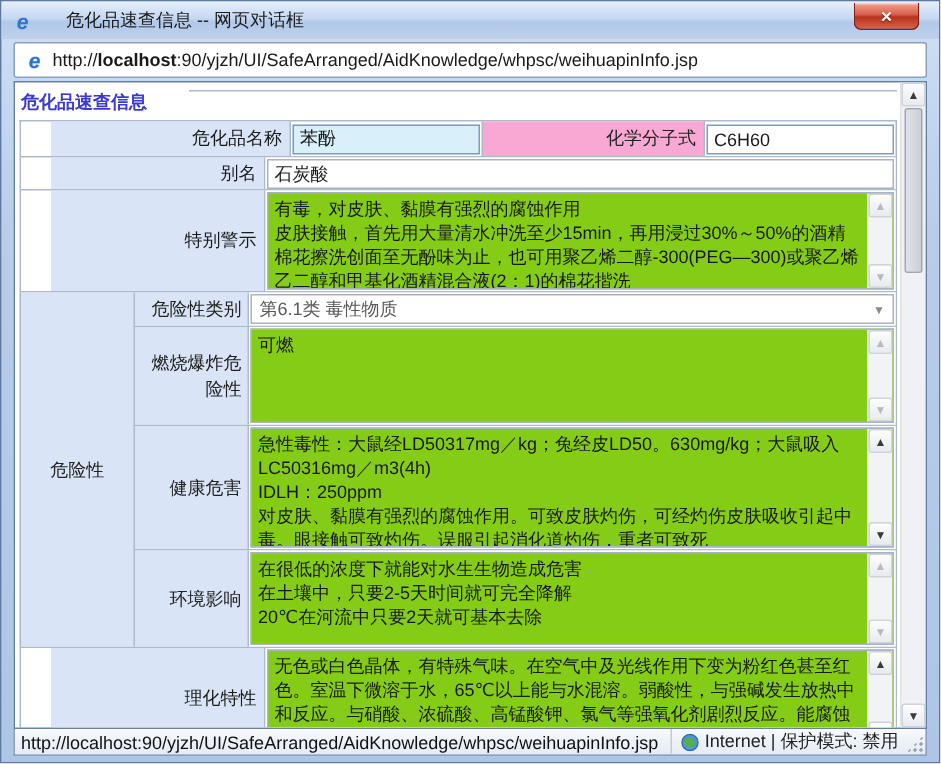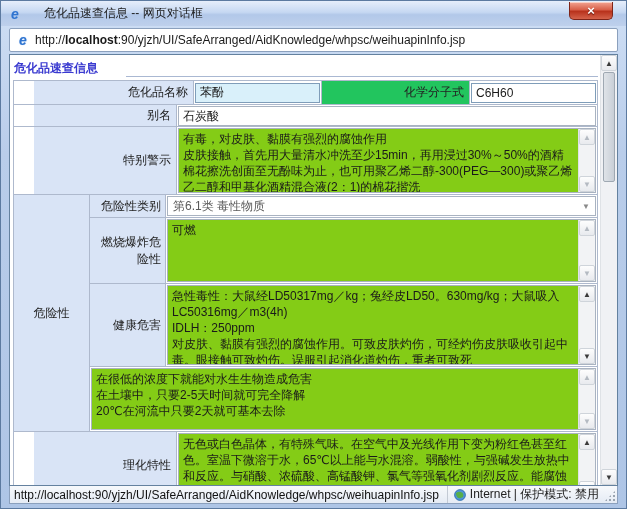--- a/index.html
+++ b/index.html
@@ -29,35 +29,35 @@
   .url-field{ height:24px; background:#fff; border:1px solid #8ba0bd; border-radius:2px;
     display:flex; align-items:center; padding:0 6px; }
   .url-text{ margin-left:5px; color:#1a1a1a; white-space:nowrap; overflow:hidden; }
   .url-text b{ font-weight:bold; }
 
   
   .frame{ position:absolute; left:8px; top:53px; right:8px; bottom:22px;
     border:1px solid #64819f; background:#fff; display:flex; overflow:hidden; }
   .content{ flex:1 1 auto; position:relative; padding:3px 2px 0 3px; overflow:hidden; }
 
-  .section-head{ display:flex; align-items:flex-end; margin:2px 0 3px 1px;gap:24px; }
+  .section-head{ display:flex; align-items:flex-start; margin:2px 0 3px 1px;gap:24px; }
   .section-title{ color:#3a3ad0; font-weight:bold; white-space:nowrap; }
   .section-rule{ flex:1; height:1px; background:#aab8d2; margin-left:4px; }
 
   
   .tbl{ width:100%; border:1px solid #aeb9cd; border-bottom:none; }
   .row{ display:flex; border-bottom:1px solid #aeb9cd; }
   .lbl{ background:#d9e4f6; display:flex; align-items:center; justify-content:flex-end;
     padding-right:5px; border-right:1px solid #aeb9cd; color:#1a1a1a;margin-left:20px; }
   .cell{ flex:1; background:#fff; position:relative; min-width:0; }
 
   .lbl-simple{ width:143px; }
   .lbl-name{ width:160px; }
   .wrap-input1{ width:128px; border-right:1px solid #aeb9cd; display:flex; align-items:center; }
-  .lbl-formula{ flex:1; background:#22c55e; display:flex; align-items:center; justify-content:flex-end;
+  .lbl-formula{ flex:1; background:#f9a8d4; display:flex; align-items:center; justify-content:flex-end;
     padding-right:5px; border-right:1px solid #aeb9cd; }
   .wrap-input2{ width:127px; display:flex; align-items:center; }
 
   .inp{ height:20px; margin:1px; flex:1; border:1px solid #7f9db9; background:#fff;
     display:flex; align-items:center; padding:0 4px; color:#1a1a1a; }
   .inp.hl{ background:#d9f0fa; }
   .inp-full{ margin:1px; height:20px; border:1px solid #a9b3c1; background:#fff;
     display:flex; align-items:center; padding:0 4px; color:#1a1a1a; }
 
   .grouprow{ display:flex; border-bottom:1px solid #aeb9cd; }
@@ -201,20 +201,21 @@
 吸入高浓度蒸气可致头痛、头晕、乏力、视物模糊、肺水肿等</div>
                   <div class="ta-sb">
                     <div class="sbtn on">▲</div>
                     <div class="sbtn on">▼</div>
                   </div>
                 </div>
               </div>
             </div>
 
             <div class="row" style="height:64px">
+              <div class="lbl-sub">环境影响</div>
               <div class="cell">
                 <div class="ta">
                   <div class="ta-text">在很低的浓度下就能对水生生物造成危害
 在土壤中，只要2-5天时间就可完全降解
 20℃在河流中只要2天就可基本去除</div>
                   <div class="ta-sb">
                     <div class="sbtn">▲</div>
                     <div class="sbtn">▼</div>
                   </div>
                 </div>

